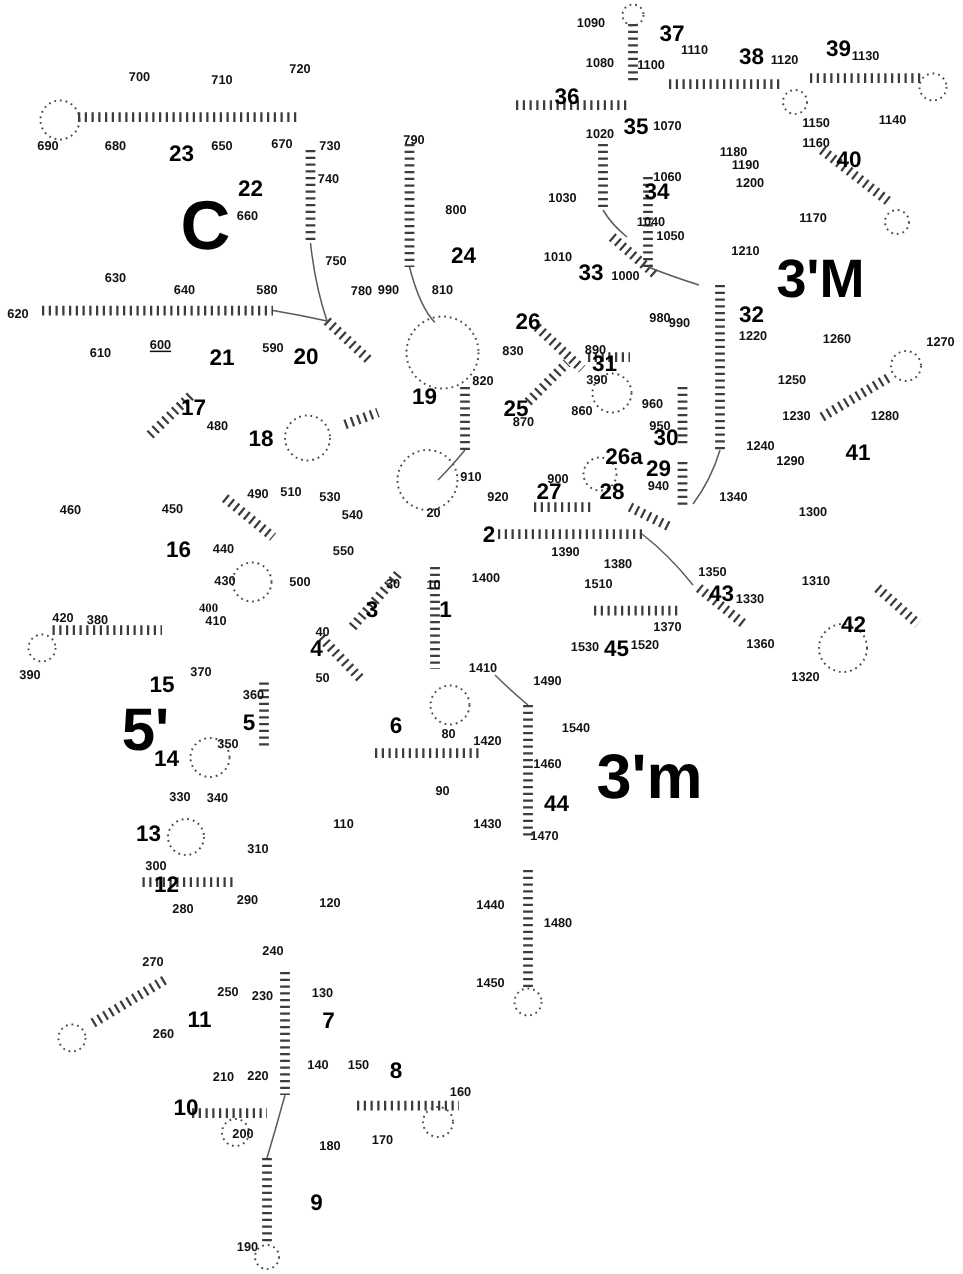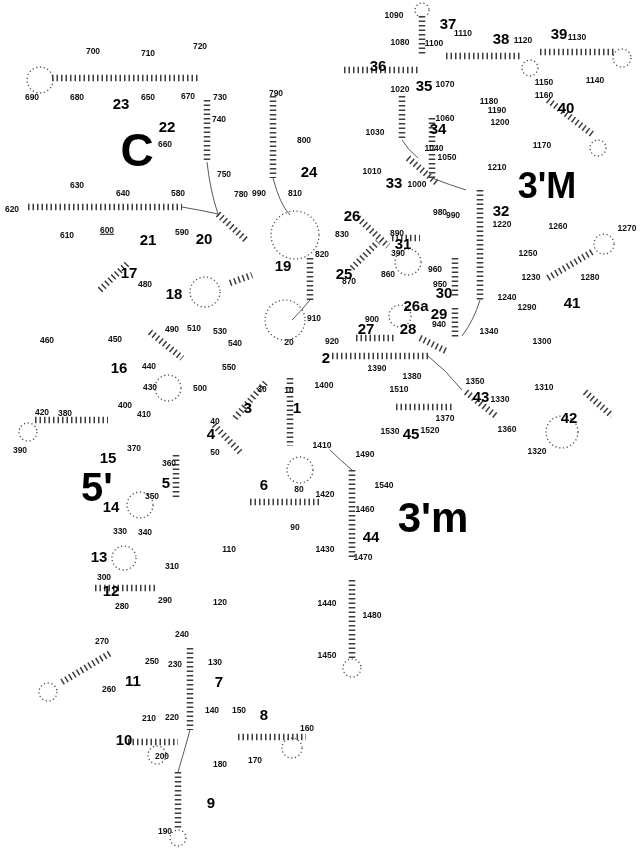--- a/index.html
+++ b/index.html
@@ -132,21 +132,21 @@
       <span class="lbl residue-num" style="left: 165px; top: 600px;">290</span>
       <span class="lbl residue-num" style="left: 104px; top: 577px;">300</span>
       <span class="lbl residue-num" style="left: 172px; top: 566px;">310</span>
       <span class="lbl residue-num" style="left: 120px; top: 531px;">330</span>
       <span class="lbl residue-num" style="left: 145px; top: 532px;">340</span>
       <span class="lbl residue-num" style="left: 152px; top: 496px;">350</span>
       <span class="lbl residue-num" style="left: 169px; top: 463px;">360</span>
       <span class="lbl residue-num" style="left: 134px; top: 448px;">370</span>
       <span class="lbl residue-num" style="left: 65px; top: 413px;">380</span>
       <span class="lbl residue-num" style="left: 20px; top: 450px;">390</span>
-      <span class="lbl residue-num" style="left: 125px; top: 405px;">400</span>
+      <span class="lbl residue-num" style="left: 139px; top: 405px; font-family: Liberation Serif, serif;">400</span>
       <span class="lbl residue-num" style="left: 144px; top: 414px;">410</span>
       <span class="lbl residue-num" style="left: 42px; top: 412px;">420</span>
       <span class="lbl residue-num" style="left: 150px; top: 387px;">430</span>
       <span class="lbl residue-num" style="left: 149px; top: 366px;">440</span>
       <span class="lbl residue-num" style="left: 115px; top: 339px;">450</span>
       <span class="lbl residue-num" style="left: 47px; top: 340px;">460</span>
       <span class="lbl residue-num" style="left: 145px; top: 284px;">480</span>
       <span class="lbl residue-num" style="left: 172px; top: 329px;">490</span>
       <span class="lbl residue-num" style="left: 200px; top: 388px;">500</span>
       <span class="lbl residue-num" style="left: 194px; top: 328px;">510</span>
@@ -176,21 +176,21 @@
       <span class="lbl residue-num" style="left: 276px; top: 93px;">790</span>
       <span class="lbl residue-num" style="left: 304px; top: 140px;">800</span>
       <span class="lbl residue-num" style="left: 295px; top: 193px;">810</span>
       <span class="lbl residue-num" style="left: 322px; top: 254px;">820</span>
       <span class="lbl residue-num" style="left: 342px; top: 234px;">830</span>
       <span class="lbl residue-num" style="left: 388px; top: 274px;">860</span>
       <span class="lbl residue-num" style="left: 349px; top: 281px;">870</span>
       <span class="lbl residue-num" style="left: 397px; top: 233px;">890</span>
       <span class="lbl residue-num" style="left: 372px; top: 319px;">900</span>
       <span class="lbl residue-num" style="left: 314px; top: 318px;">910</span>
-      <span class="lbl residue-num" style="left: 332px; top: 331px; margin-top: 10px;">920</span>
+      <span class="lbl residue-num" style="left: 332px; top: 331px;">920</span>
       <span class="lbl residue-num" style="left: 439px; top: 324px;">940</span>
       <span class="lbl residue-num" style="left: 440px; top: 284px;">950</span>
       <span class="lbl residue-num" style="left: 435px; top: 269px;">960</span>
       <span class="lbl residue-num" style="left: 398px; top: 253px;">390</span>
       <span class="lbl residue-num" style="left: 440px; top: 212px;">980</span>
       <span class="lbl residue-num" style="left: 453px; top: 215px;">990</span>
       <span class="lbl residue-num" style="left: 417px; top: 184px;">1000</span>
       <span class="lbl residue-num" style="left: 372px; top: 171px;">1010</span>
       <span class="lbl residue-num" style="left: 400px; top: 89px;">1020</span>
       <span class="lbl residue-num" style="left: 375px; top: 132px;">1030</span>

